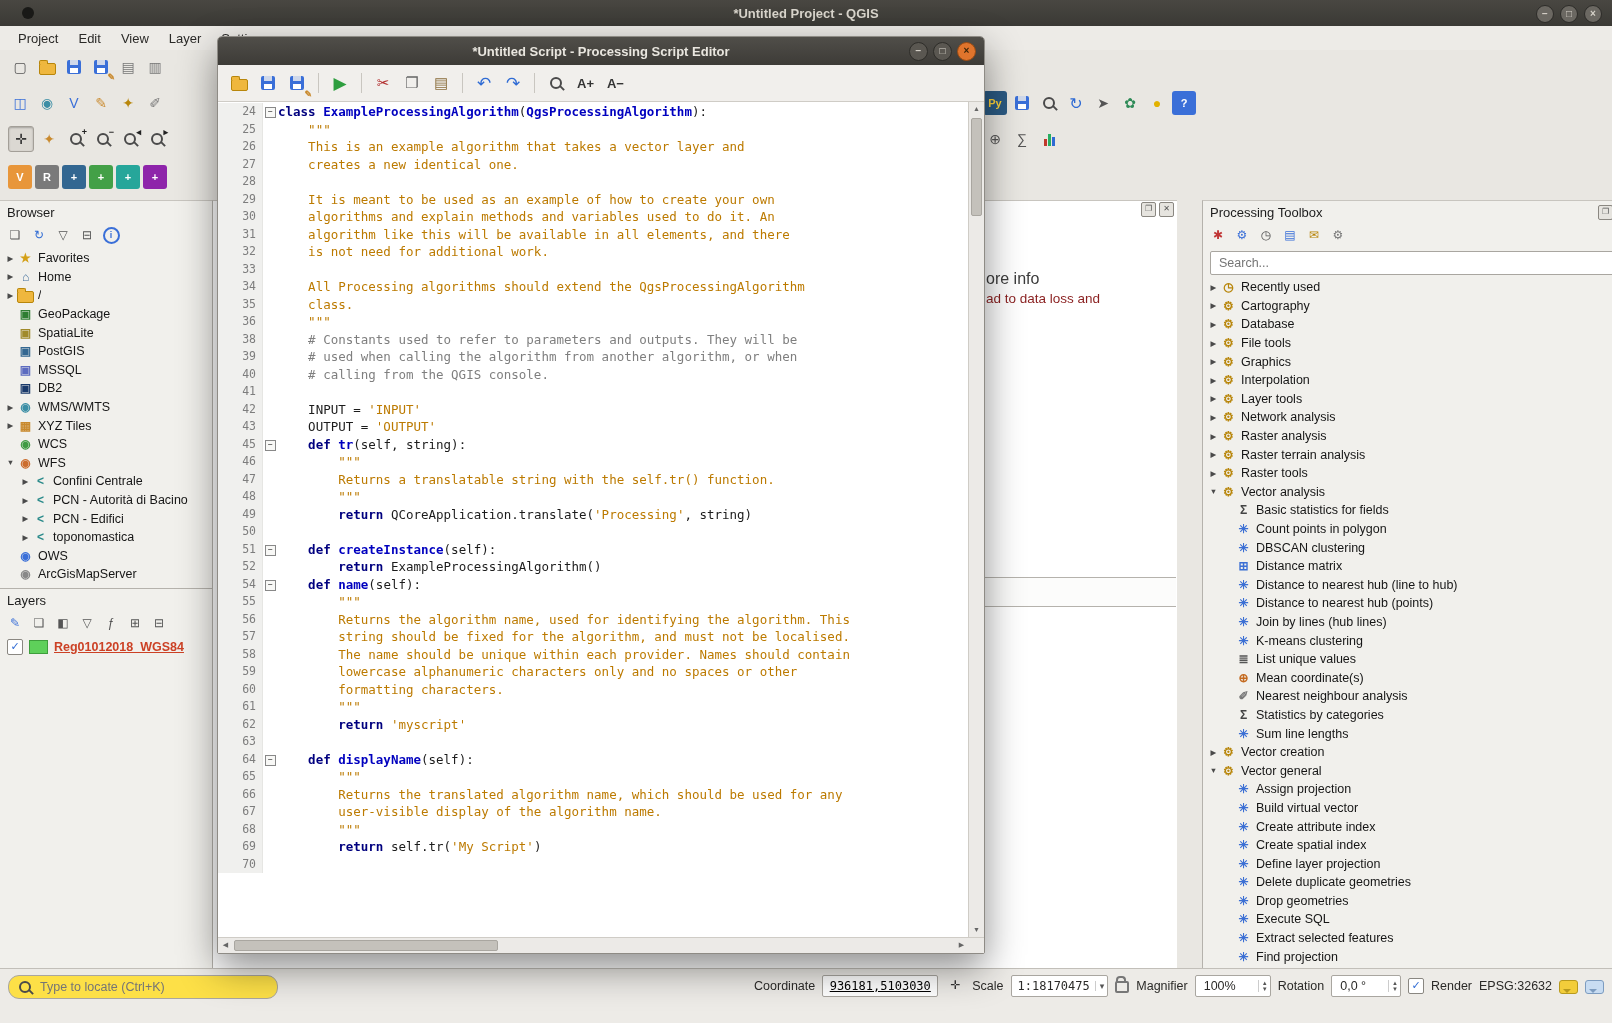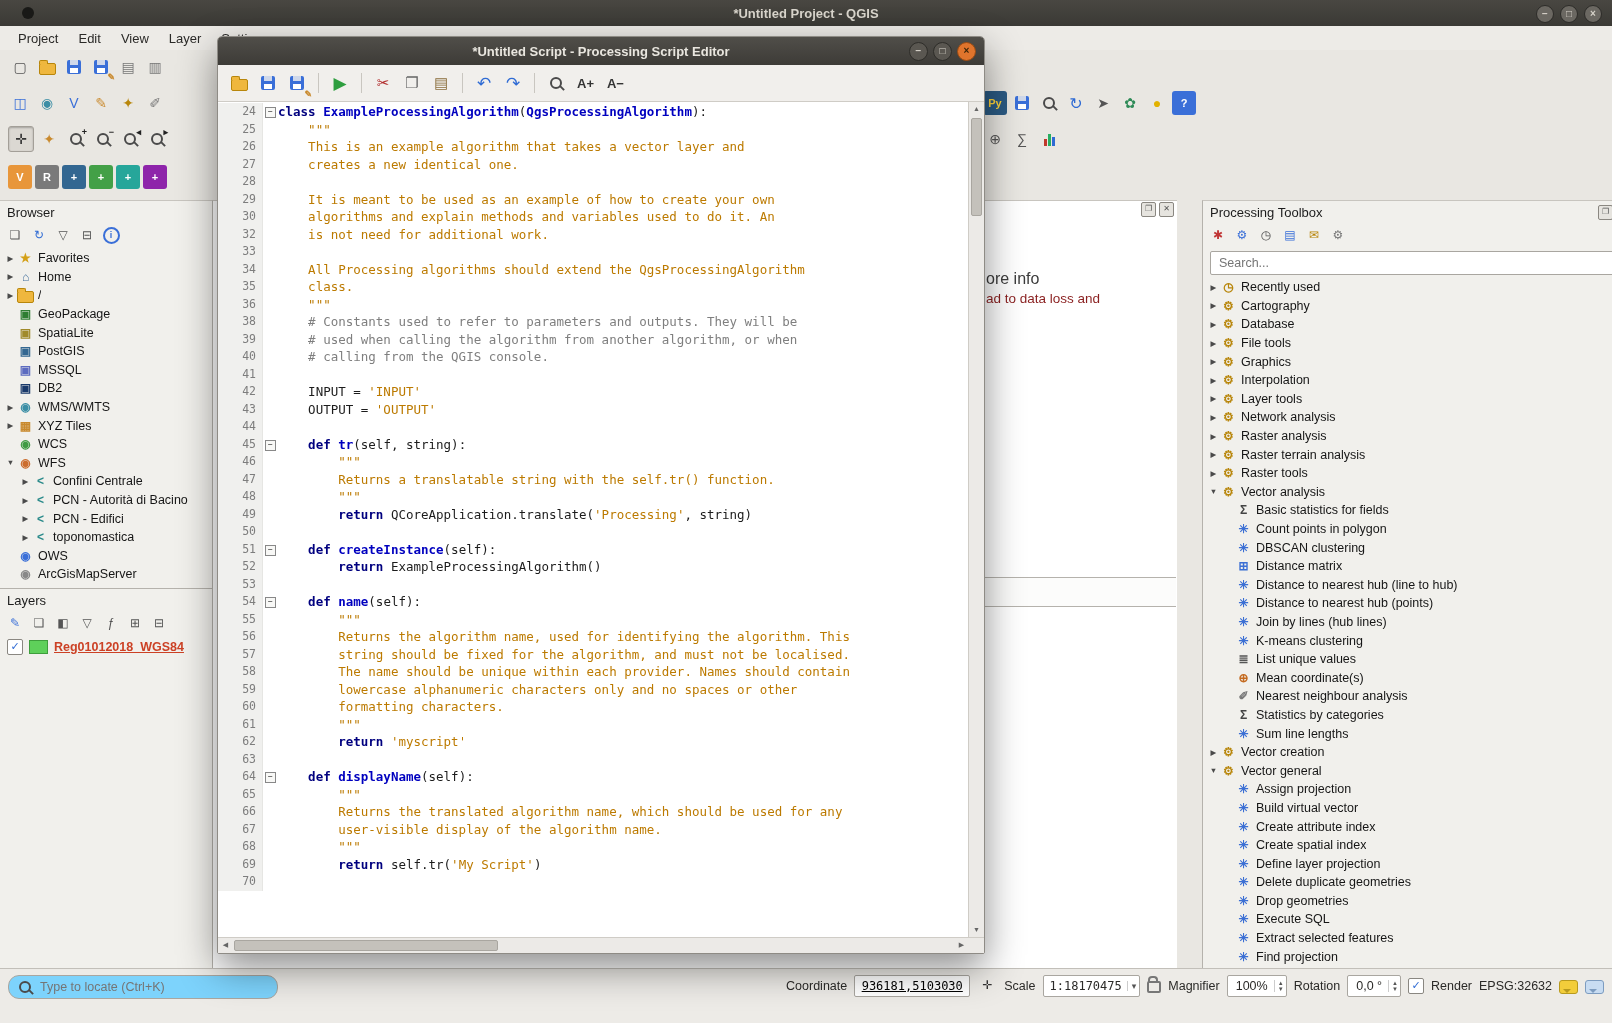--- a/index.html
+++ b/index.html
@@ -67,29 +67,29 @@
   .bg-line1{margin:64px 0 0 2px;color:#3c3c3c;font-size:16px}
   .bg-line2{margin:3px 0 0 2px;color:#8a1f1f;font-size:13.5px;font-family:Liberation Sans, sans-serif}
   #bgstrip{position:absolute;left:984px;top:577px;width:192px;height:28px;background:#fcfcfb;border-top:1px solid #b5b2ac;border-bottom:1px solid #b5b2ac}
   #middock{position:absolute;left:1141px;top:202px;display:flex;gap:3px}
   
   #rightdock{position:absolute;left:1202px;top:200px;width:435px;height:768px;background:#f1f0ec;border-top:1px solid #c8c5bf;border-left:1px solid #b5b2ac;overflow:hidden}
   .searchbox{margin:4px 7px 3px;height:22px;border:1px solid #a9a6a0;border-radius:2px;background:#fff;display:flex;align-items:center;padding:0 6px}
   .searchbox input{width:100%;border:none;outline:none;background:transparent;font-size:12.5px;color:#333;font-family:"Liberation Sans",sans-serif}
   
   #statusbar{position:absolute;left:0;top:968px;right:0;height:55px;background:#edebe7;border-top:1px solid #c2bfb9;display:flex;align-items:flex-start;padding:6px 8px 0;gap:7px;font-size:12.5px;color:#2b2a28}
-  .locate{display:flex;align-items:center;gap:7px;background:#7dd3fc;border:1px solid #a9a6a0;border-radius:11px;height:22px;padding:0 10px;width:248px;flex:none}
+  .locate{display:flex;align-items:center;gap:7px;background:#fde047;border:1px solid #a9a6a0;border-radius:11px;height:22px;padding:0 10px;width:248px;flex:none}
   .locate input{border:none;background:transparent;outline:none;font-size:12.5px;width:195px;color:#333;font-family:"Liberation Sans",sans-serif}
   .sb-spacer{flex:1}
   .sb-label{line-height:22px;flex:none}
   .mono{font-family:"DejaVu Sans Mono",monospace;font-size:12px}
   .sb-input{height:20px;border:1px solid #a9a6a0;border-radius:2px;background:#fff;font-family:"DejaVu Sans Mono",monospace;font-size:12px;padding:0 4px;text-align:center;flex:none}
   .sb-combo{display:flex;align-items:center;border:1px solid #a9a6a0;background:#fff;height:20px;border-radius:2px;padding:0 3px 0 6px;gap:5px;flex:none}
   .combo-arrow{font-size:9px;color:#555;border-left:1px solid #ccc;padding-left:4px}
-  .sb-spin{display:flex;align-items:center;border:1px solid #a9a6a0;background:#fff;height:20px;border-radius:2px;padding:0 2px 0 8px;gap:6px;flex:none}
+  .sb-spin{display:flex;align-items:center;border:1px solid #a9a6a0;background:#fff;height:20px;border-radius:2px;padding:0 2px 0 8px;gap:22px;flex:none}
   .spin-arrows{display:flex;flex-direction:column;border-left:1px solid #ccc;padding-left:3px}
   .spin-arrows i{font-style:normal;font-size:6px;line-height:6px;color:#555;text-align:center}
   .crs{margin-left:0;line-height:22px}
   
   #dialog{position:absolute;left:217px;top:36px;width:766px;height:916px;background:#f1efec;border:1px solid #8e8b85;border-radius:5px 5px 2px 2px;box-shadow:0 14px 38px rgba(0,0,0,.45);display:flex;flex-direction:column;z-index:40}
   .dlg-title{height:28px;background:linear-gradient(#504e49,#3d3b37);border-radius:4px 4px 0 0;display:flex;align-items:center;justify-content:center;color:#e9e6df;font-weight:bold;font-size:13px;position:relative;flex:none}
   .dlg-btns{position:absolute;right:8px;top:5px;display:flex;gap:5px}
   .dbtn{width:17px;height:17px;border-radius:50%;background:#5a5751;border:1px solid #2e2d29;color:#d8d4cb;font-size:10px;line-height:15px;text-align:center}
   .dbtn.close{background:#e0742c;border-color:#9c4c14;color:#3b2408;font-weight:bold}
   .dlg-toolbar{height:36px;display:flex;align-items:center;padding:0 8px;background:#f1efec;border-bottom:1px solid #cfccc6;flex:none;gap:3px}
@@ -603,41 +603,40 @@
     </div>
   <div class="editor-wrap">
     <div class="code-col">
         <div class="cl"><span class="ln">24</span><span class="fold"><span class="foldbox">−</span></span><span class="codetxt"><span class="tok-k">class </span><span class="tok-c">ExampleProcessingAlgorithm</span><span class="tok-p">(</span><span class="tok-c">QgsProcessingAlgorithm</span><span class="tok-p">):</span></span></div>
         <div class="cl"><span class="ln">25</span><span class="fold"></span><span class="codetxt"><span class="tok-d">    """</span></span></div>
         <div class="cl"><span class="ln">26</span><span class="fold"></span><span class="codetxt"><span class="tok-d">    This is an example algorithm that takes a vector layer and</span></span></div>
         <div class="cl"><span class="ln">27</span><span class="fold"></span><span class="codetxt"><span class="tok-d">    creates a new identical one.</span></span></div>
         <div class="cl"><span class="ln">28</span><span class="fold"></span><span class="codetxt"></span></div>
         <div class="cl"><span class="ln">29</span><span class="fold"></span><span class="codetxt"><span class="tok-d">    It is meant to be used as an example of how to create your own</span></span></div>
         <div class="cl"><span class="ln">30</span><span class="fold"></span><span class="codetxt"><span class="tok-d">    algorithms and explain methods and variables used to do it. An</span></span></div>
+        <div class="cl"><span class="ln">31</span><span class="fold"></span><span class="codetxt"><span class="tok-d">    algorithm like this will be available in all elements, and there</span></span></div>
         <div class="cl"><span class="ln">32</span><span class="fold"></span><span class="codetxt"><span class="tok-d">    is not need for additional work.</span></span></div>
         <div class="cl"><span class="ln">33</span><span class="fold"></span><span class="codetxt"></span></div>
         <div class="cl"><span class="ln">34</span><span class="fold"></span><span class="codetxt"><span class="tok-d">    All Processing algorithms should extend the QgsProcessingAlgorithm</span></span></div>
         <div class="cl"><span class="ln">35</span><span class="fold"></span><span class="codetxt"><span class="tok-d">    class.</span></span></div>
         <div class="cl"><span class="ln">36</span><span class="fold"></span><span class="codetxt"><span class="tok-d">    """</span></span></div>
         <div class="cl"><span class="ln">38</span><span class="fold"></span><span class="codetxt"><span class="tok-m">    # Constants used to refer to parameters and outputs. They will be</span></span></div>
         <div class="cl"><span class="ln">39</span><span class="fold"></span><span class="codetxt"><span class="tok-m">    # used when calling the algorithm from another algorithm, or when</span></span></div>
         <div class="cl"><span class="ln">40</span><span class="fold"></span><span class="codetxt"><span class="tok-m">    # calling from the QGIS console.</span></span></div>
         <div class="cl"><span class="ln">41</span><span class="fold"></span><span class="codetxt"></span></div>
         <div class="cl"><span class="ln">42</span><span class="fold"></span><span class="codetxt"><span class="tok-p">    INPUT = </span><span class="tok-s">'INPUT'</span></span></div>
         <div class="cl"><span class="ln">43</span><span class="fold"></span><span class="codetxt"><span class="tok-p">    OUTPUT = </span><span class="tok-s">'OUTPUT'</span></span></div>
-        <div class="cl"><span class="ln">44</span><span class="fold"></span><span class="codetxt"></span></div>
         <div class="cl"><span class="ln">45</span><span class="fold"><span class="foldbox">−</span></span><span class="codetxt"><span class="tok-p">    </span><span class="tok-k">def </span><span class="tok-f">tr</span><span class="tok-p">(self, string):</span></span></div>
         <div class="cl"><span class="ln">46</span><span class="fold"></span><span class="codetxt"><span class="tok-d">        """</span></span></div>
         <div class="cl"><span class="ln">47</span><span class="fold"></span><span class="codetxt"><span class="tok-d">        Returns a translatable string with the self.tr() function.</span></span></div>
         <div class="cl"><span class="ln">48</span><span class="fold"></span><span class="codetxt"><span class="tok-d">        """</span></span></div>
         <div class="cl"><span class="ln">49</span><span class="fold"></span><span class="codetxt"><span class="tok-p">        </span><span class="tok-k">return</span><span class="tok-p"> QCoreApplication.translate(</span><span class="tok-s">'Processing'</span><span class="tok-p">, string)</span></span></div>
         <div class="cl"><span class="ln">50</span><span class="fold"></span><span class="codetxt"></span></div>
         <div class="cl"><span class="ln">51</span><span class="fold"><span class="foldbox">−</span></span><span class="codetxt"><span class="tok-p">    </span><span class="tok-k">def </span><span class="tok-f">createInstance</span><span class="tok-p">(self):</span></span></div>
         <div class="cl"><span class="ln">52</span><span class="fold"></span><span class="codetxt"><span class="tok-p">        </span><span class="tok-k">return</span><span class="tok-p"> ExampleProcessingAlgorithm()</span></span></div>
-        <div class="cl"><span class="ln">53</span><span class="fold"></span><span class="codetxt"></span></div>
         <div class="cl"><span class="ln">54</span><span class="fold"><span class="foldbox">−</span></span><span class="codetxt"><span class="tok-p">    </span><span class="tok-k">def </span><span class="tok-f">name</span><span class="tok-p">(self):</span></span></div>
         <div class="cl"><span class="ln">55</span><span class="fold"></span><span class="codetxt"><span class="tok-d">        """</span></span></div>
         <div class="cl"><span class="ln">56</span><span class="fold"></span><span class="codetxt"><span class="tok-d">        Returns the algorithm name, used for identifying the algorithm. This</span></span></div>
         <div class="cl"><span class="ln">57</span><span class="fold"></span><span class="codetxt"><span class="tok-d">        string should be fixed for the algorithm, and must not be localised.</span></span></div>
         <div class="cl"><span class="ln">58</span><span class="fold"></span><span class="codetxt"><span class="tok-d">        The name should be unique within each provider. Names should contain</span></span></div>
         <div class="cl"><span class="ln">59</span><span class="fold"></span><span class="codetxt"><span class="tok-d">        lowercase alphanumeric characters only and no spaces or other</span></span></div>
         <div class="cl"><span class="ln">60</span><span class="fold"></span><span class="codetxt"><span class="tok-d">        formatting characters.</span></span></div>
         <div class="cl"><span class="ln">61</span><span class="fold"></span><span class="codetxt"><span class="tok-d">        """</span></span></div>
         <div class="cl"><span class="ln">62</span><span class="fold"></span><span class="codetxt"><span class="tok-p">        </span><span class="tok-k">return </span><span class="tok-s">'myscript'</span></span></div>
         <div class="cl"><span class="ln">63</span><span class="fold"></span><span class="codetxt"></span></div>

